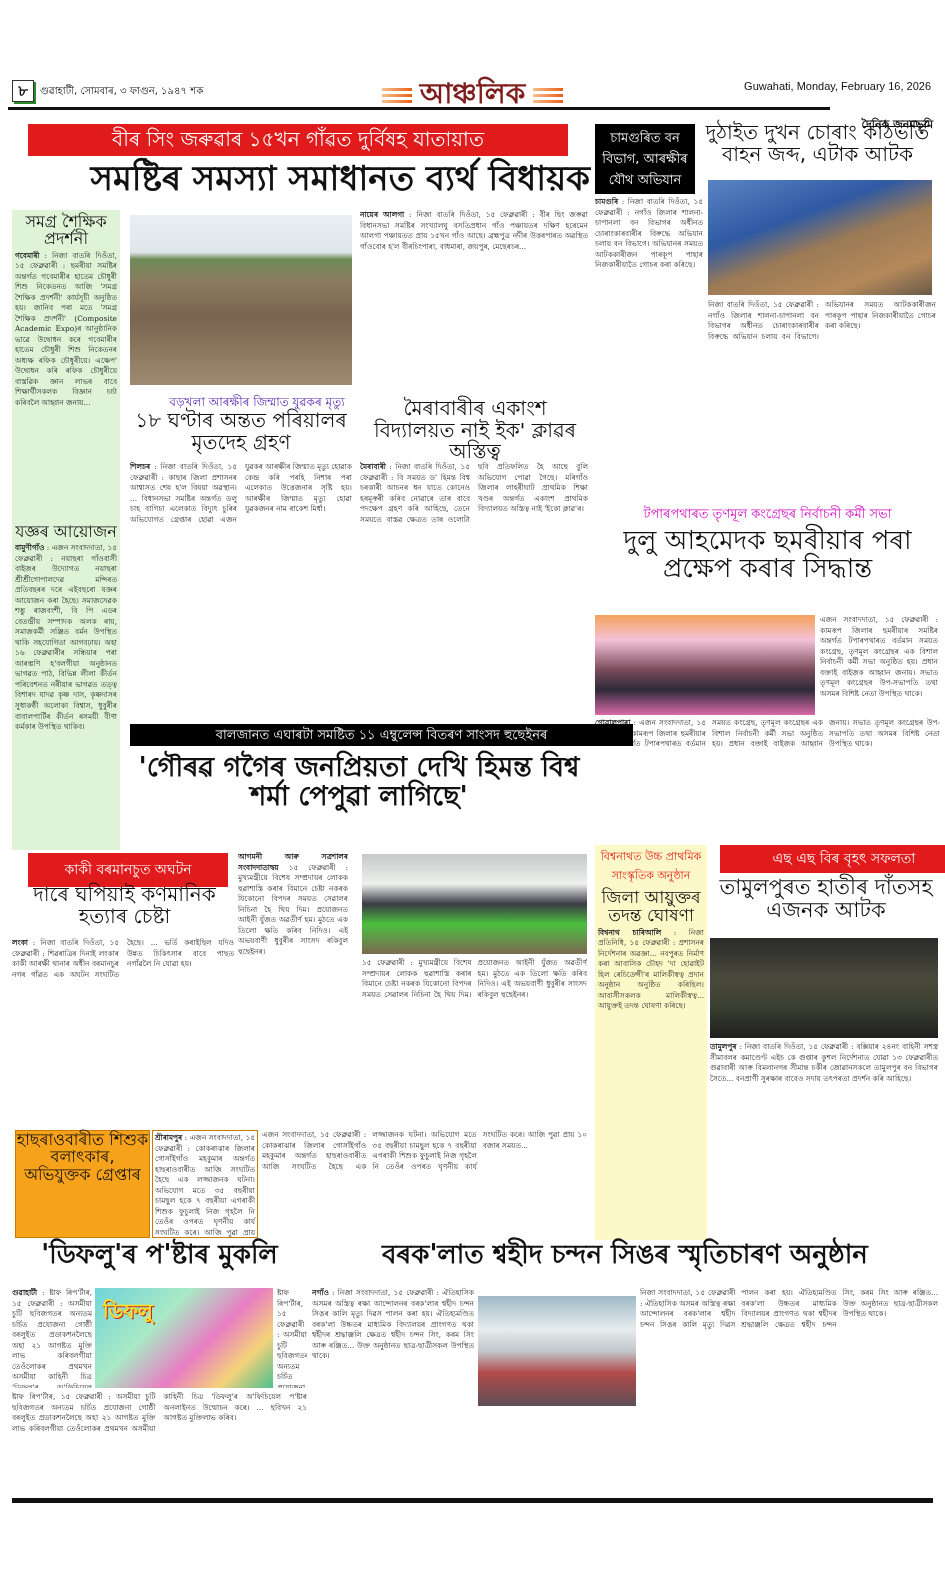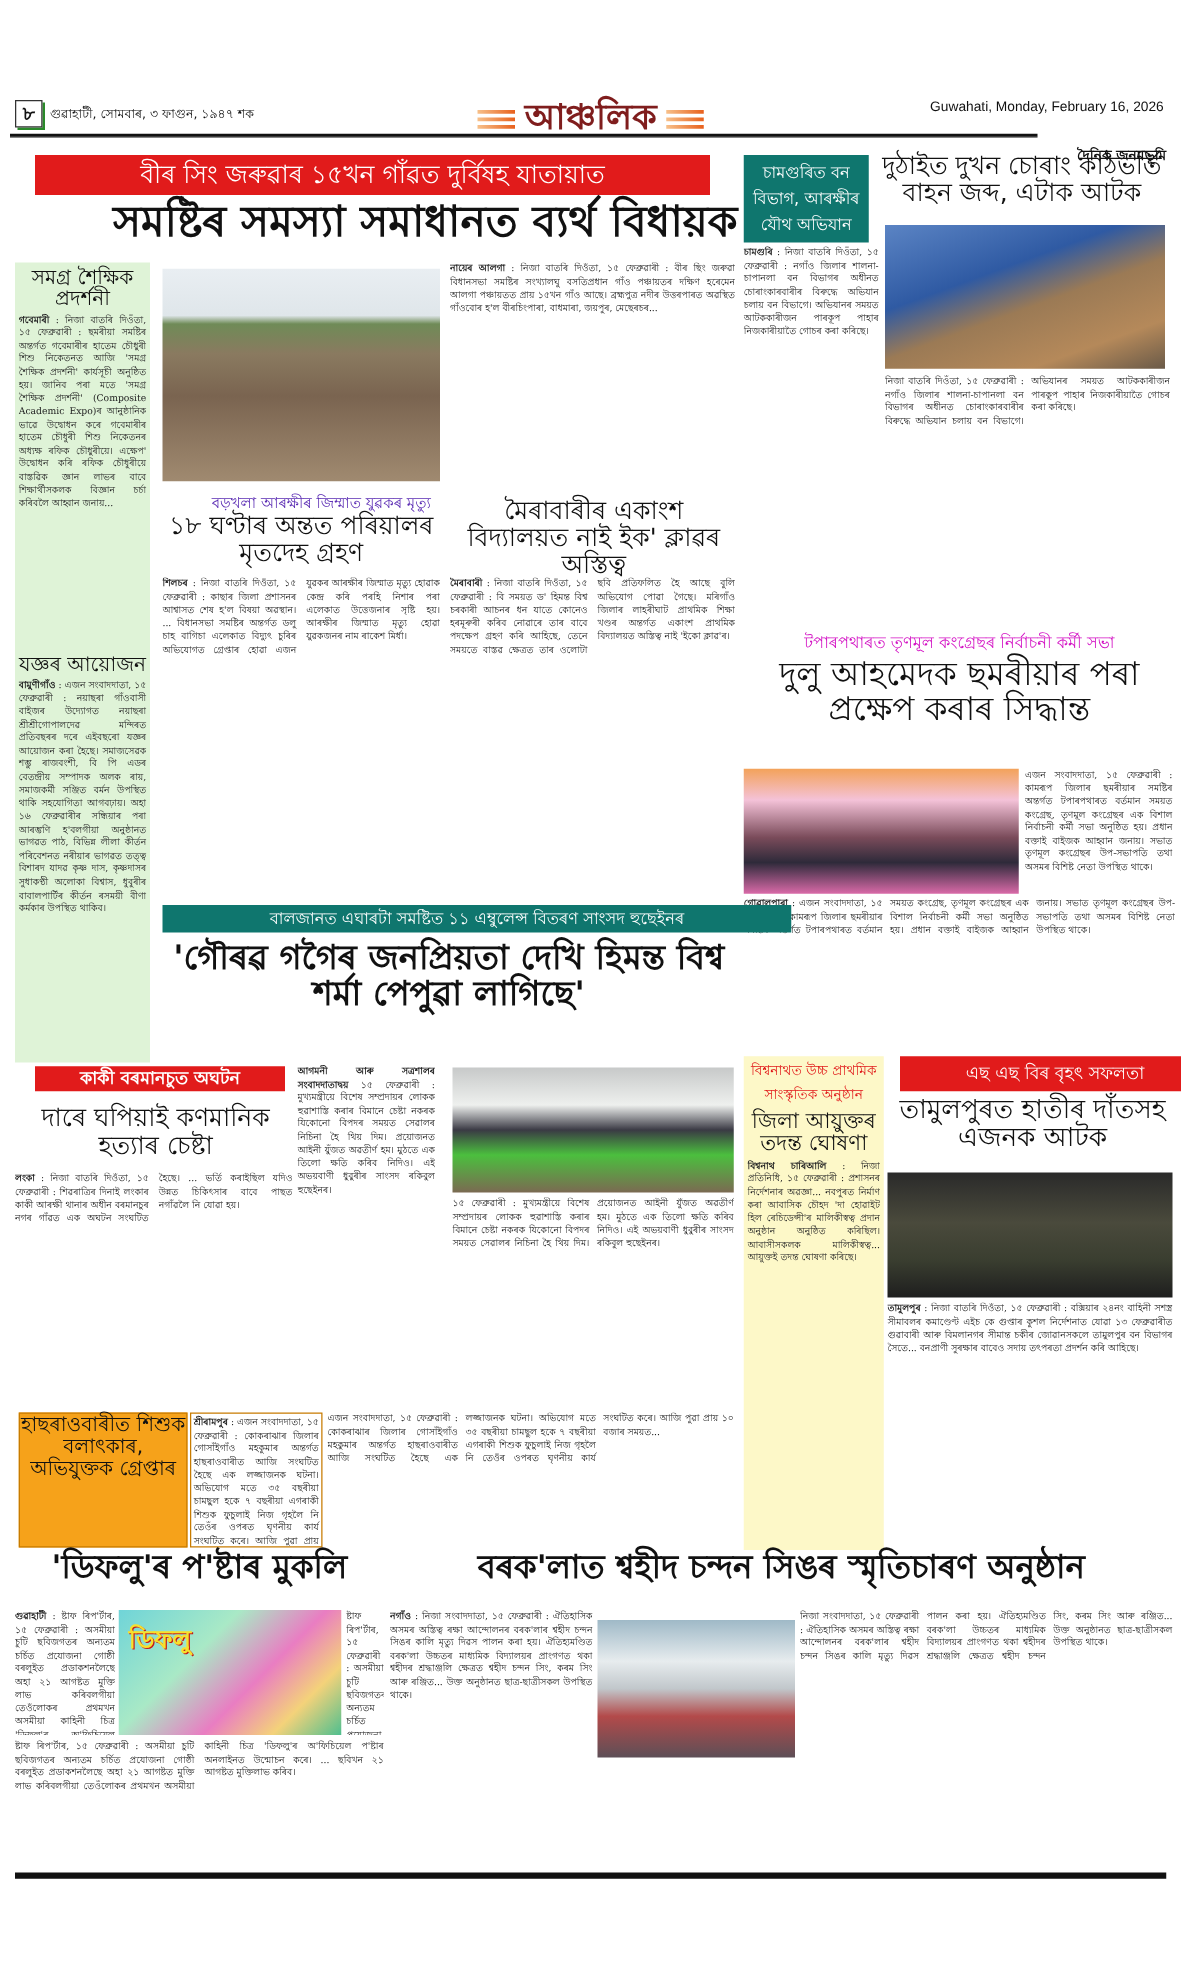--- a/index.html
+++ b/index.html
@@ -10,21 +10,21 @@
   .brand { left: 350px; top: 78px; width: 245px; height: 34px; display: flex; align-items: center; justify-content: center; gap: 8px; }
   .brand .bars { display: flex; flex-direction: column; gap: 3px; }
   .brand .bars span { display: block; width: 30px; height: 3px; background: linear-gradient(90deg, #f7c08a, #e8601c); }
   .brand .name { color: #7f1d1d; font-size: 28px; font-weight: bold; font-family: "DejaVu Sans", sans-serif; }
   .masthead-right { right: 14px; top: 80px; font-size: 11px; font-family: "Liberation Sans", sans-serif; }
   .rule-top { left: 8px; right: 115px; top: 107px; height: 3px; border-top: 2px solid #111; border-bottom: 1px solid #111; }
   .paper-name { right: 12px; top: 116px; font-size: 11px; font-weight: bold; font-family: "DejaVu Sans", sans-serif; }
 
   .kicker { font-family: "DejaVu Sans", sans-serif; text-align: center; display: flex; align-items: center; justify-content: center; }
   .red-bar { background: #e11b1b; color: #fff; }
-  .mag-bar { background: #0f766e; color: #fff; }
+  .mag-bar { background: #000000; color: #fff; }
   .headline { font-family: "DejaVu Sans", sans-serif; font-weight: bold; text-align: center; line-height: 1.08; color: #111; }
   .body-text { font-size: 7.4px; line-height: 1.42; text-align: justify; color: #222; overflow: hidden; }
   .body-text b { font-weight: bold; }
   .photo { background: #888; overflow: hidden; }
   .green-box { background: #dff3d7; }
   .yellow-box { background: #fdf8c8; }
   .orange-box { background: #f6a21a; border: 1px solid #c77b00; }
   .sub-kicker { font-family: "DejaVu Sans", sans-serif; font-size: 12px; text-align: center; }
   .bottom-rule { left: 12px; right: 12px; top: 1498px; height: 5px; background: #111; }
 
@@ -125,21 +125,21 @@
 <div class="abs headline" style="left:128px;top:752px;width:462px;font-size:27px;">'গৌৰৱ গগৈৰ জনপ্ৰিয়তা দেখি হিমন্ত বিশ্ব শৰ্মা পেপুৱা লাগিছে'</div>
 <div class="abs body-text" style="left:238px;top:852px;width:110px;height:270px;">
   <b>আগমনী আৰু সত্ৰশালৰ সংবাদদাতাদ্বয়</b>
   <span>১৫ ফেব্ৰুৱাৰী : মুখ্যমন্ত্ৰীয়ে বিশেষ সম্প্ৰদায়ৰ লোকক হুৱাশাস্তি কৰাৰ বিমানে চেষ্টা নকৰক যিকোনো বিপদৰ সময়ত সেৱালৰ নিচিনা হৈ থিয় দিম। প্ৰয়োজনত আইনী যুঁজত অৱতীৰ্ণ হম। মুঠতে এক তিলো ক্ষতি কৰিব নিদিও। এই অভয়বাণী ধুবুৰীৰ সাংসদ ৰকিবুল হুছেইনৰ।</span>
 </div>
 <div class="abs photo ph-ambulance" style="left:362px;top:854px;width:225px;height:100px;"></div>
 <div class="abs body-text" style="left:362px;top:958px;width:225px;height:166px;column-count:2;column-gap:6px;">
   <span>১৫ ফেব্ৰুৱাৰী : মুখ্যমন্ত্ৰীয়ে বিশেষ সম্প্ৰদায়ৰ লোকক হুৱাশাস্তি কৰাৰ বিমানে চেষ্টা নকৰক যিকোনো বিপদৰ সময়ত সেৱালৰ নিচিনা হৈ থিয় দিম। প্ৰয়োজনত আইনী যুঁজত অৱতীৰ্ণ হম। মুঠতে এক তিলো ক্ষতি কৰিব নিদিও। এই অভয়বাণী ধুবুৰীৰ সাংসদ ৰকিবুল হুছেইনৰ।</span>
 </div>
 
-<div class="abs kicker red-bar" style="left:28px;top:853px;width:200px;height:20px;font-size:14px;font-weight:bold;">কাকী বৰমানচুত অঘটন</div>
+<div class="abs kicker red-bar" style="left:28px;top:853px;width:200px;height:34px;font-size:14px;">কাকী বৰমানচুত অঘটন</div>
 <div class="abs headline" style="left:12px;top:884px;width:225px;font-size:20px;font-weight:normal;">দাৰে ঘপিয়াই কণমানিক হত্যাৰ চেষ্টা</div>
 <div class="abs body-text" style="left:12px;top:938px;width:222px;height:185px;column-count:2;column-gap:8px;">
   <b>লংকা</b> :
   <span>নিজা বাতৰি দিওঁতা, ১৫ ফেব্ৰুৱাৰী : শিৱৰাত্ৰিৰ দিনাই লংকাৰ কাকী আৰক্ষী থানাৰ অধীন বৰমানচুৰ নগৰ গাঁৱত এক অঘটন সংঘটিত হৈছে। ... ভৰ্তি কৰাইছিল যদিও উন্নত চিকিৎসাৰ বাবে পাছত নগাঁৱলৈ নি যোৱা হয়।</span>
 </div>
 
 <div class="abs orange-box" style="left:15px;top:1130px;width:135px;height:108px;display:flex;justify-content:center;">
   <div class="headline" style="font-size:16px;font-weight:normal;">হাছৰাওবাৰীত শিশুক বলাৎকাৰ, অভিযুক্তক গ্ৰেপ্তাৰ</div>
 </div>
 <div class="abs body-text" style="left:152px;top:1130px;width:106px;height:108px;border:1px solid #c77b00;padding:2px;">

